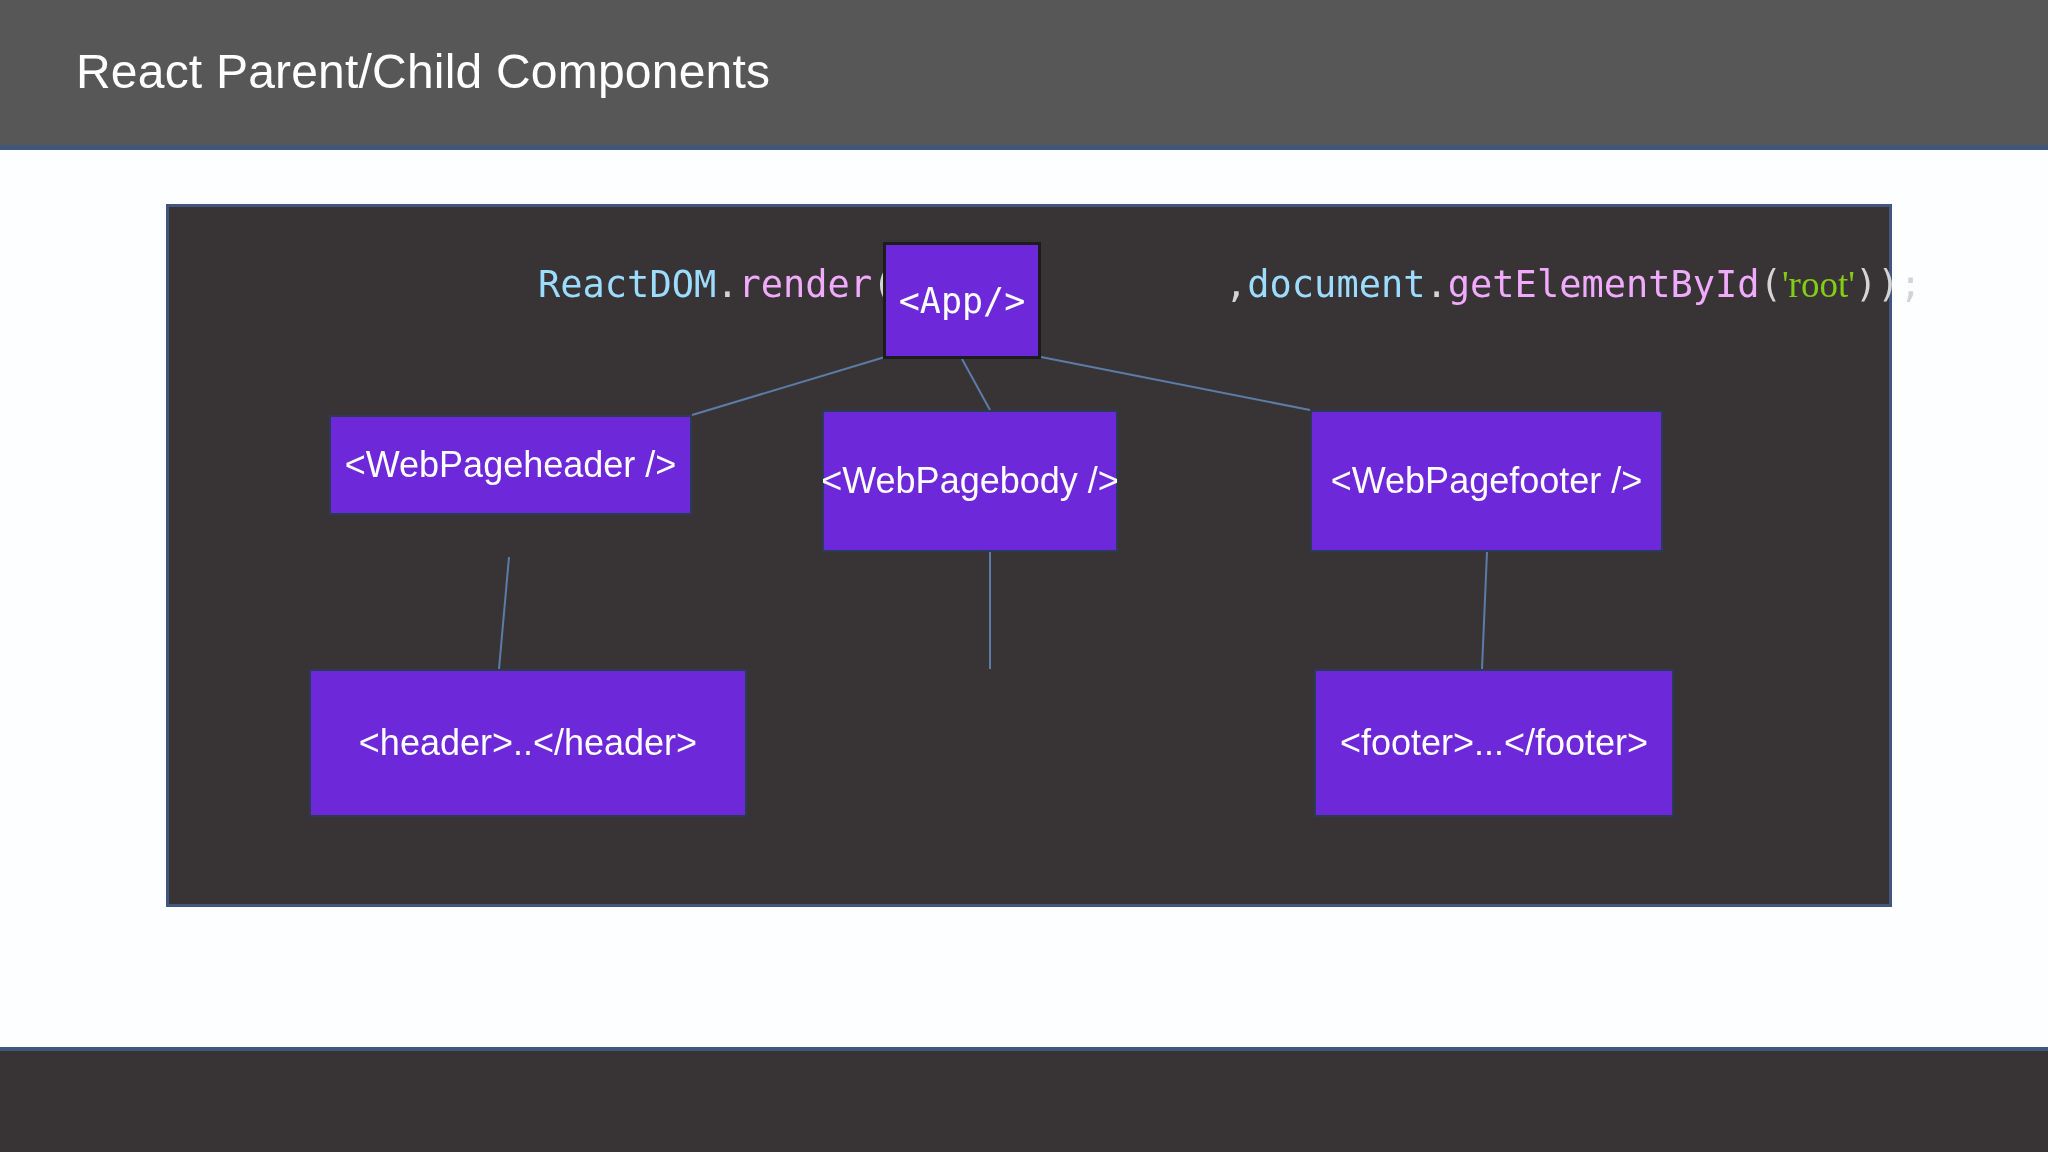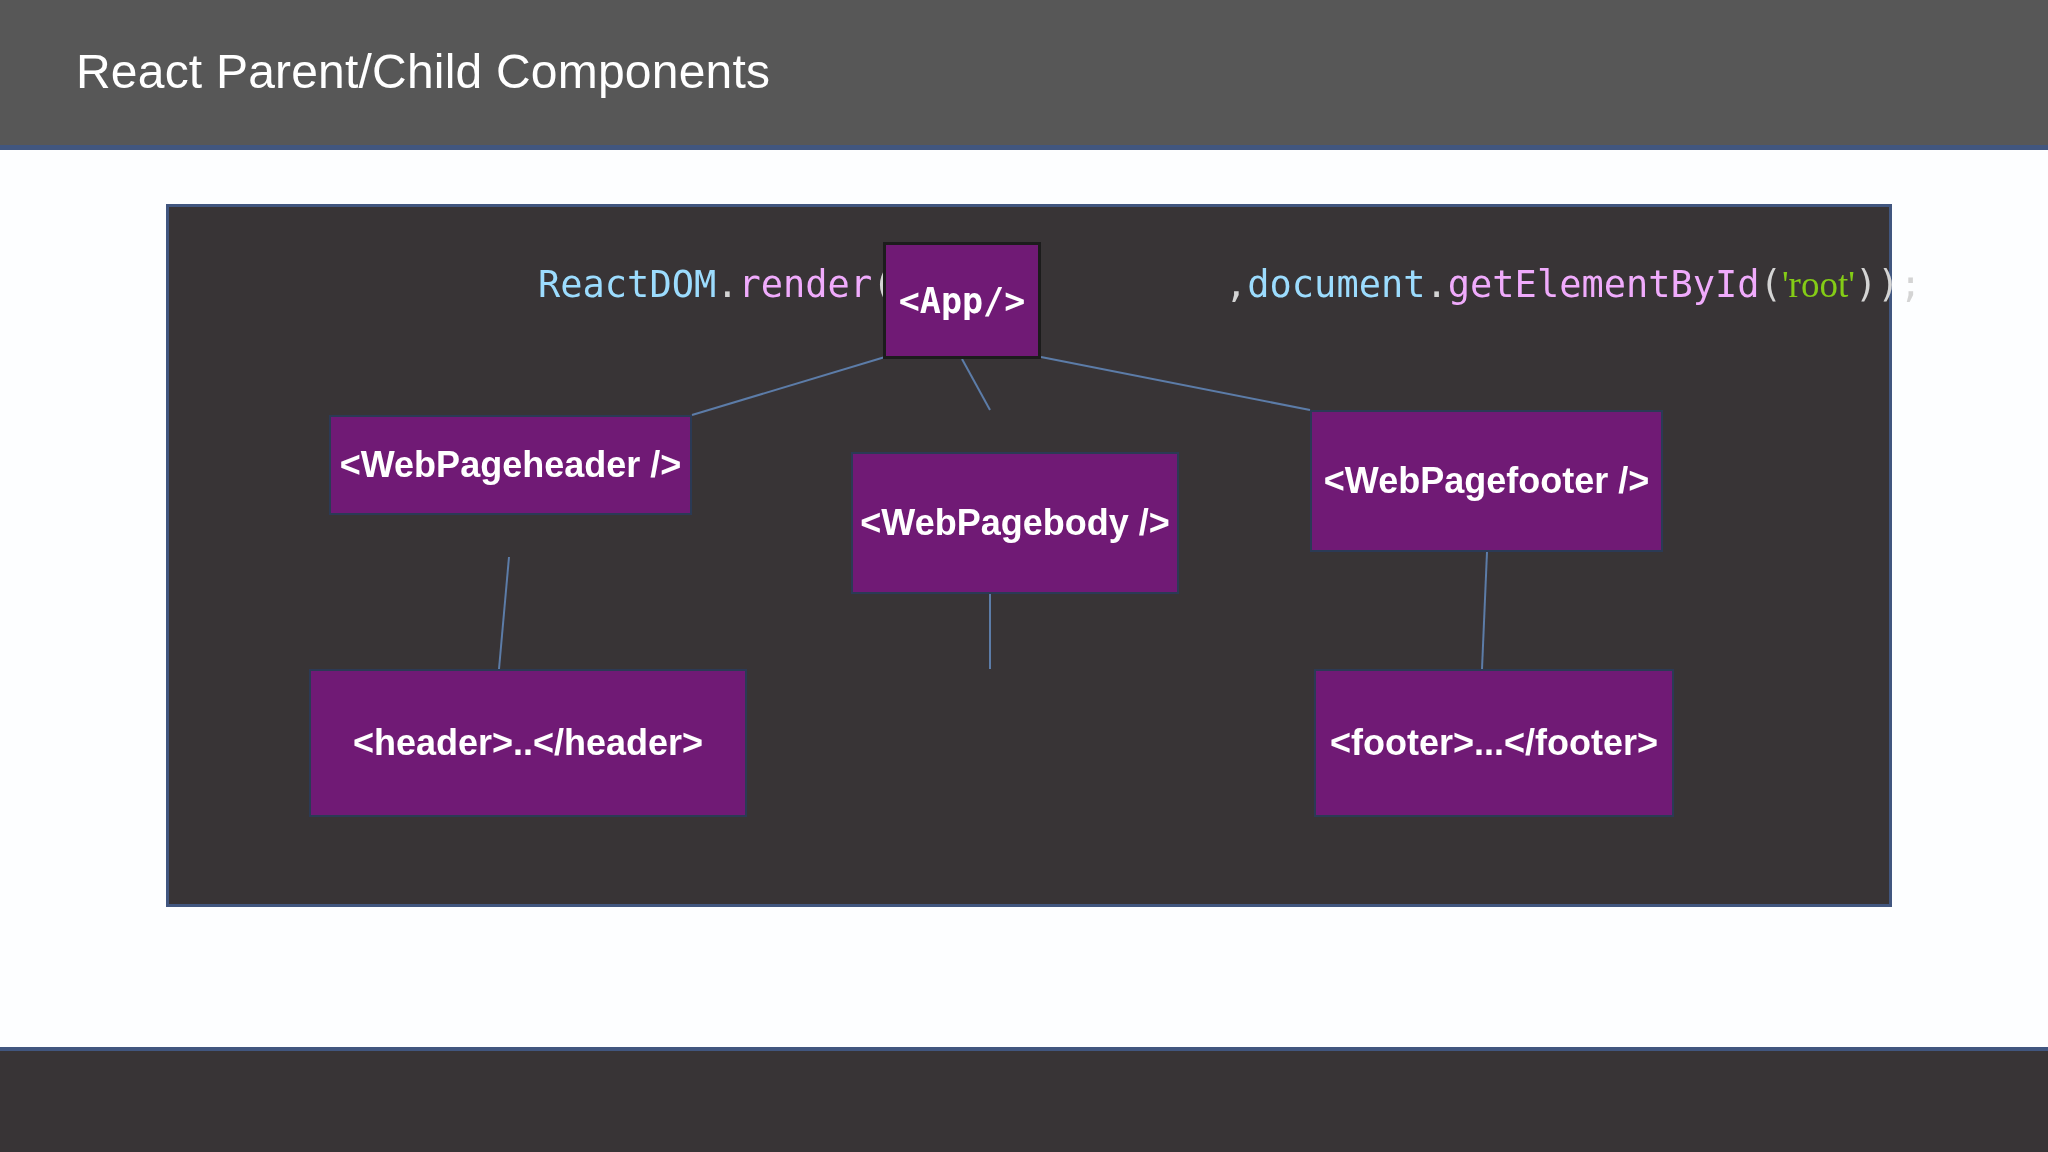--- a/index.html
+++ b/index.html
@@ -74,29 +74,28 @@
     top: 0;
   }
   .tok-obj   { color: #9cdcfe; }
   .tok-fn    { color: #f0abfc; }
   .tok-punct { color: #d4d4d4; }
   .tok-str   { color: #84cc16; font-family: Liberation Serif, serif; }
 
   
   .node {
     position: absolute;
-    background: #701a75;
+    background: #6d28d9;
     color: #ffffff;
     display: flex;
     align-items: center;
     justify-content: center;
     text-align: center;
     box-sizing: border-box;
     white-space: nowrap;
-    font-weight: bold;
   }
   .node-app {
     border: 3px solid #1c1c1c;
     font-family: "DejaVu Sans Mono", "Liberation Mono", monospace;
     font-size: 35px;
   }
   .node-comp {
     border: 2px solid #2b3a55;
     font-size: 36px;
   }
@@ -104,21 +103,21 @@
   
   #node-app {
     left: 714px;
     top: 35px;
     width: 158px;
     height: 117px;
   }
 
   
   #node-webpageheader { left: 160px;  top: 208px; width: 363px; height: 100px; }
-  #node-webpagebody   { left: 682px;  top: 203px; width: 328px; height: 142px; margin-top: 42px; }
+  #node-webpagebody   { left: 653px;  top: 203px; width: 296px; height: 142px; }
   #node-webpagefooter { left: 1141px; top: 203px; width: 353px; height: 142px; }
 
   
   #node-header-tag { left: 140px;  top: 462px; width: 438px; height: 148px; }
   #node-div-tag    { left: 651px;  top: 462px; width: 338px; height: 148px; }
   #node-footer-tag { left: 1145px; top: 462px; width: 360px; height: 148px; }
 
   
   #connectors {
     position: absolute;

